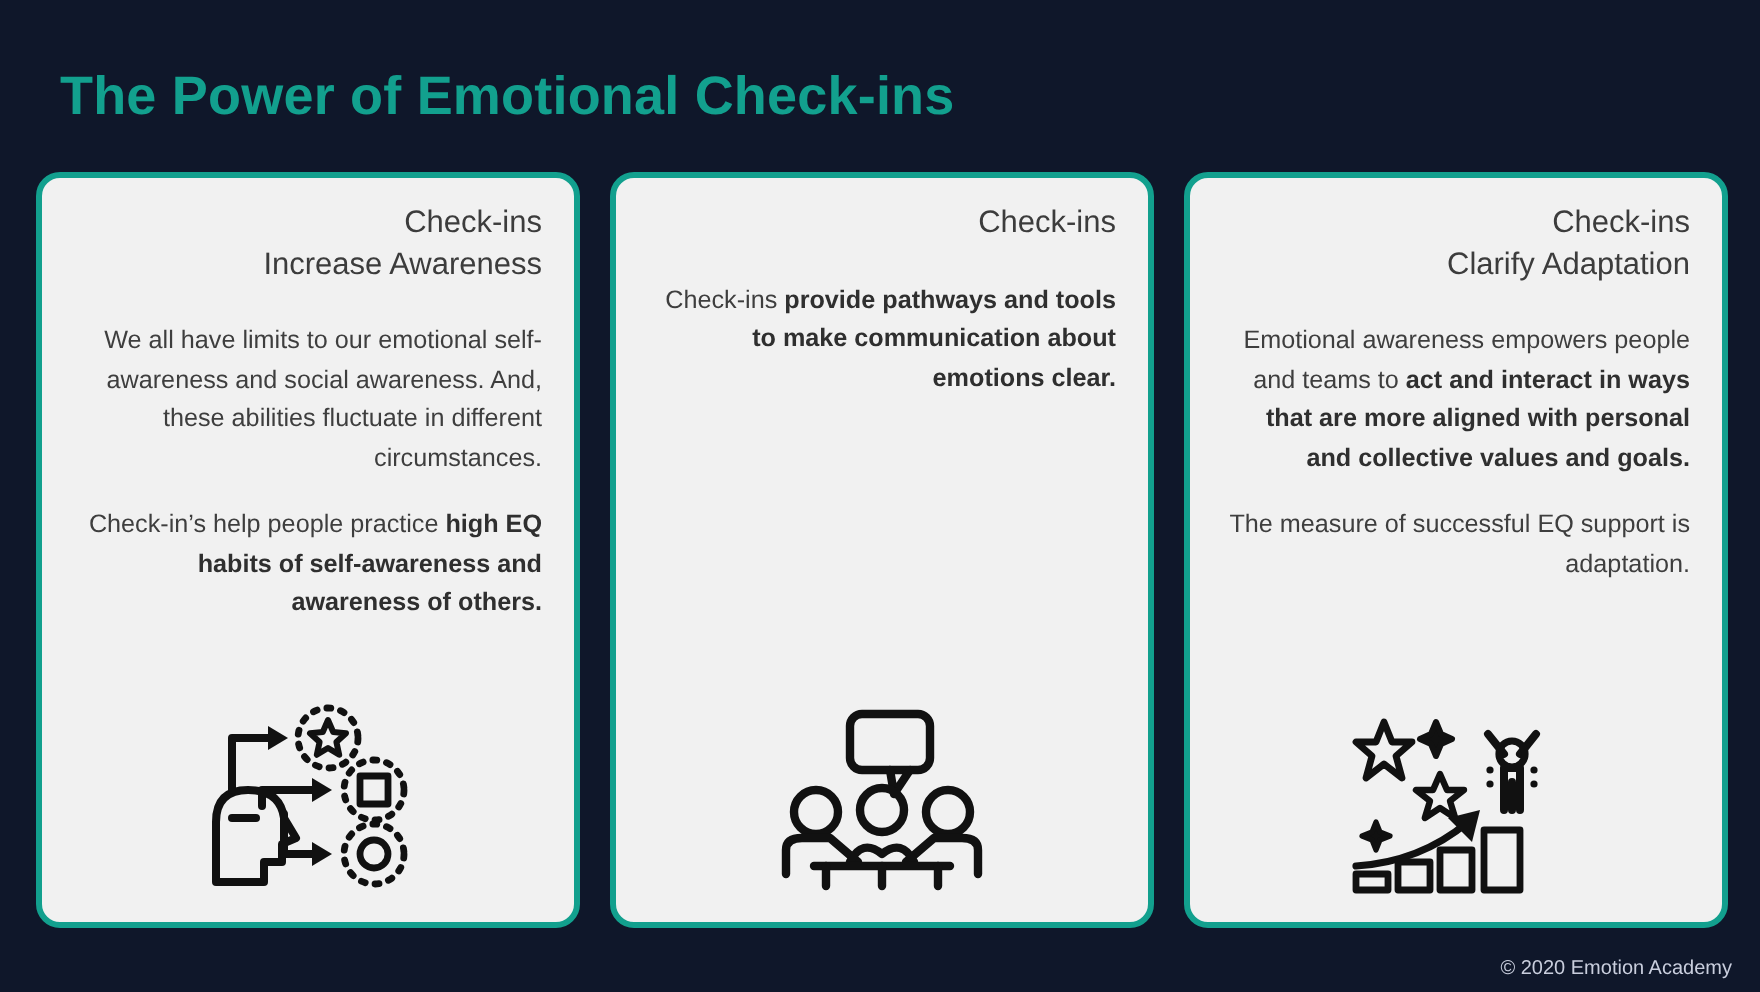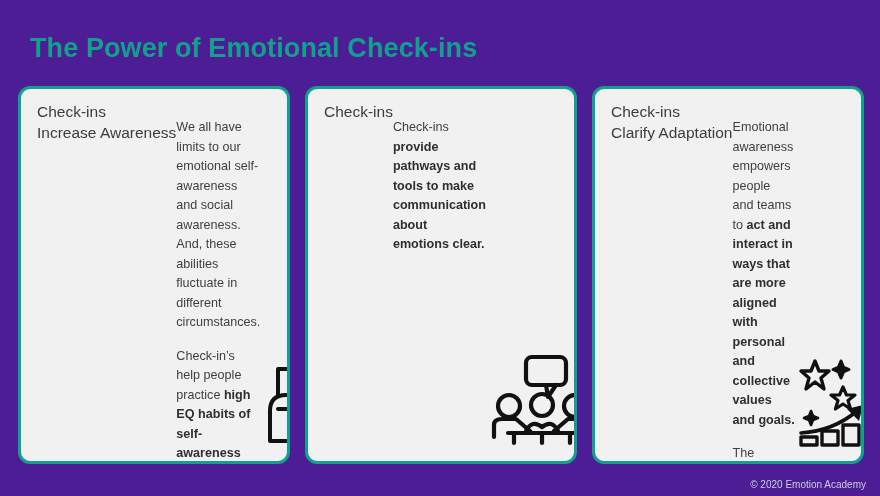--- a/index.html
+++ b/index.html
@@ -9,21 +9,21 @@
   body {
     width: 880px;
     height: 496px;
     overflow: hidden;
     font-family: "Liberation Sans", sans-serif;
   }
   #slide {
     position: relative;
     width: 880px;
     height: 496px;
-    background: #4c1d95;
+    background: #0f172a;
     box-sizing: border-box;
   }
   #slide-title {
     position: absolute;
     left: 30px;
     top: 33px;
     font-size: 27px;
     font-weight: bold;
     color: #12a08e;
     letter-spacing: 0.1px;
@@ -39,23 +39,24 @@
     gap: 15px;
   }
   .card {
     flex: 1 1 0;
     background: #f1f1f1;
     border: 3px solid #12a08e;
     border-radius: 12px;
     box-sizing: border-box;
     padding: 13px 16px 6px 16px;
     display: flex;
-    flex-direction: row;
+    flex-direction: column;
     position: relative;
     overflow: hidden;
+    text-align: right;
   }
   .card-heading {
     font-size: 15.5px;
     color: #3c3c3c;
     line-height: 1.33;
     margin-bottom: 2px;
     white-space: nowrap;
   }
   .card-heading .line2 {
     display: block;

